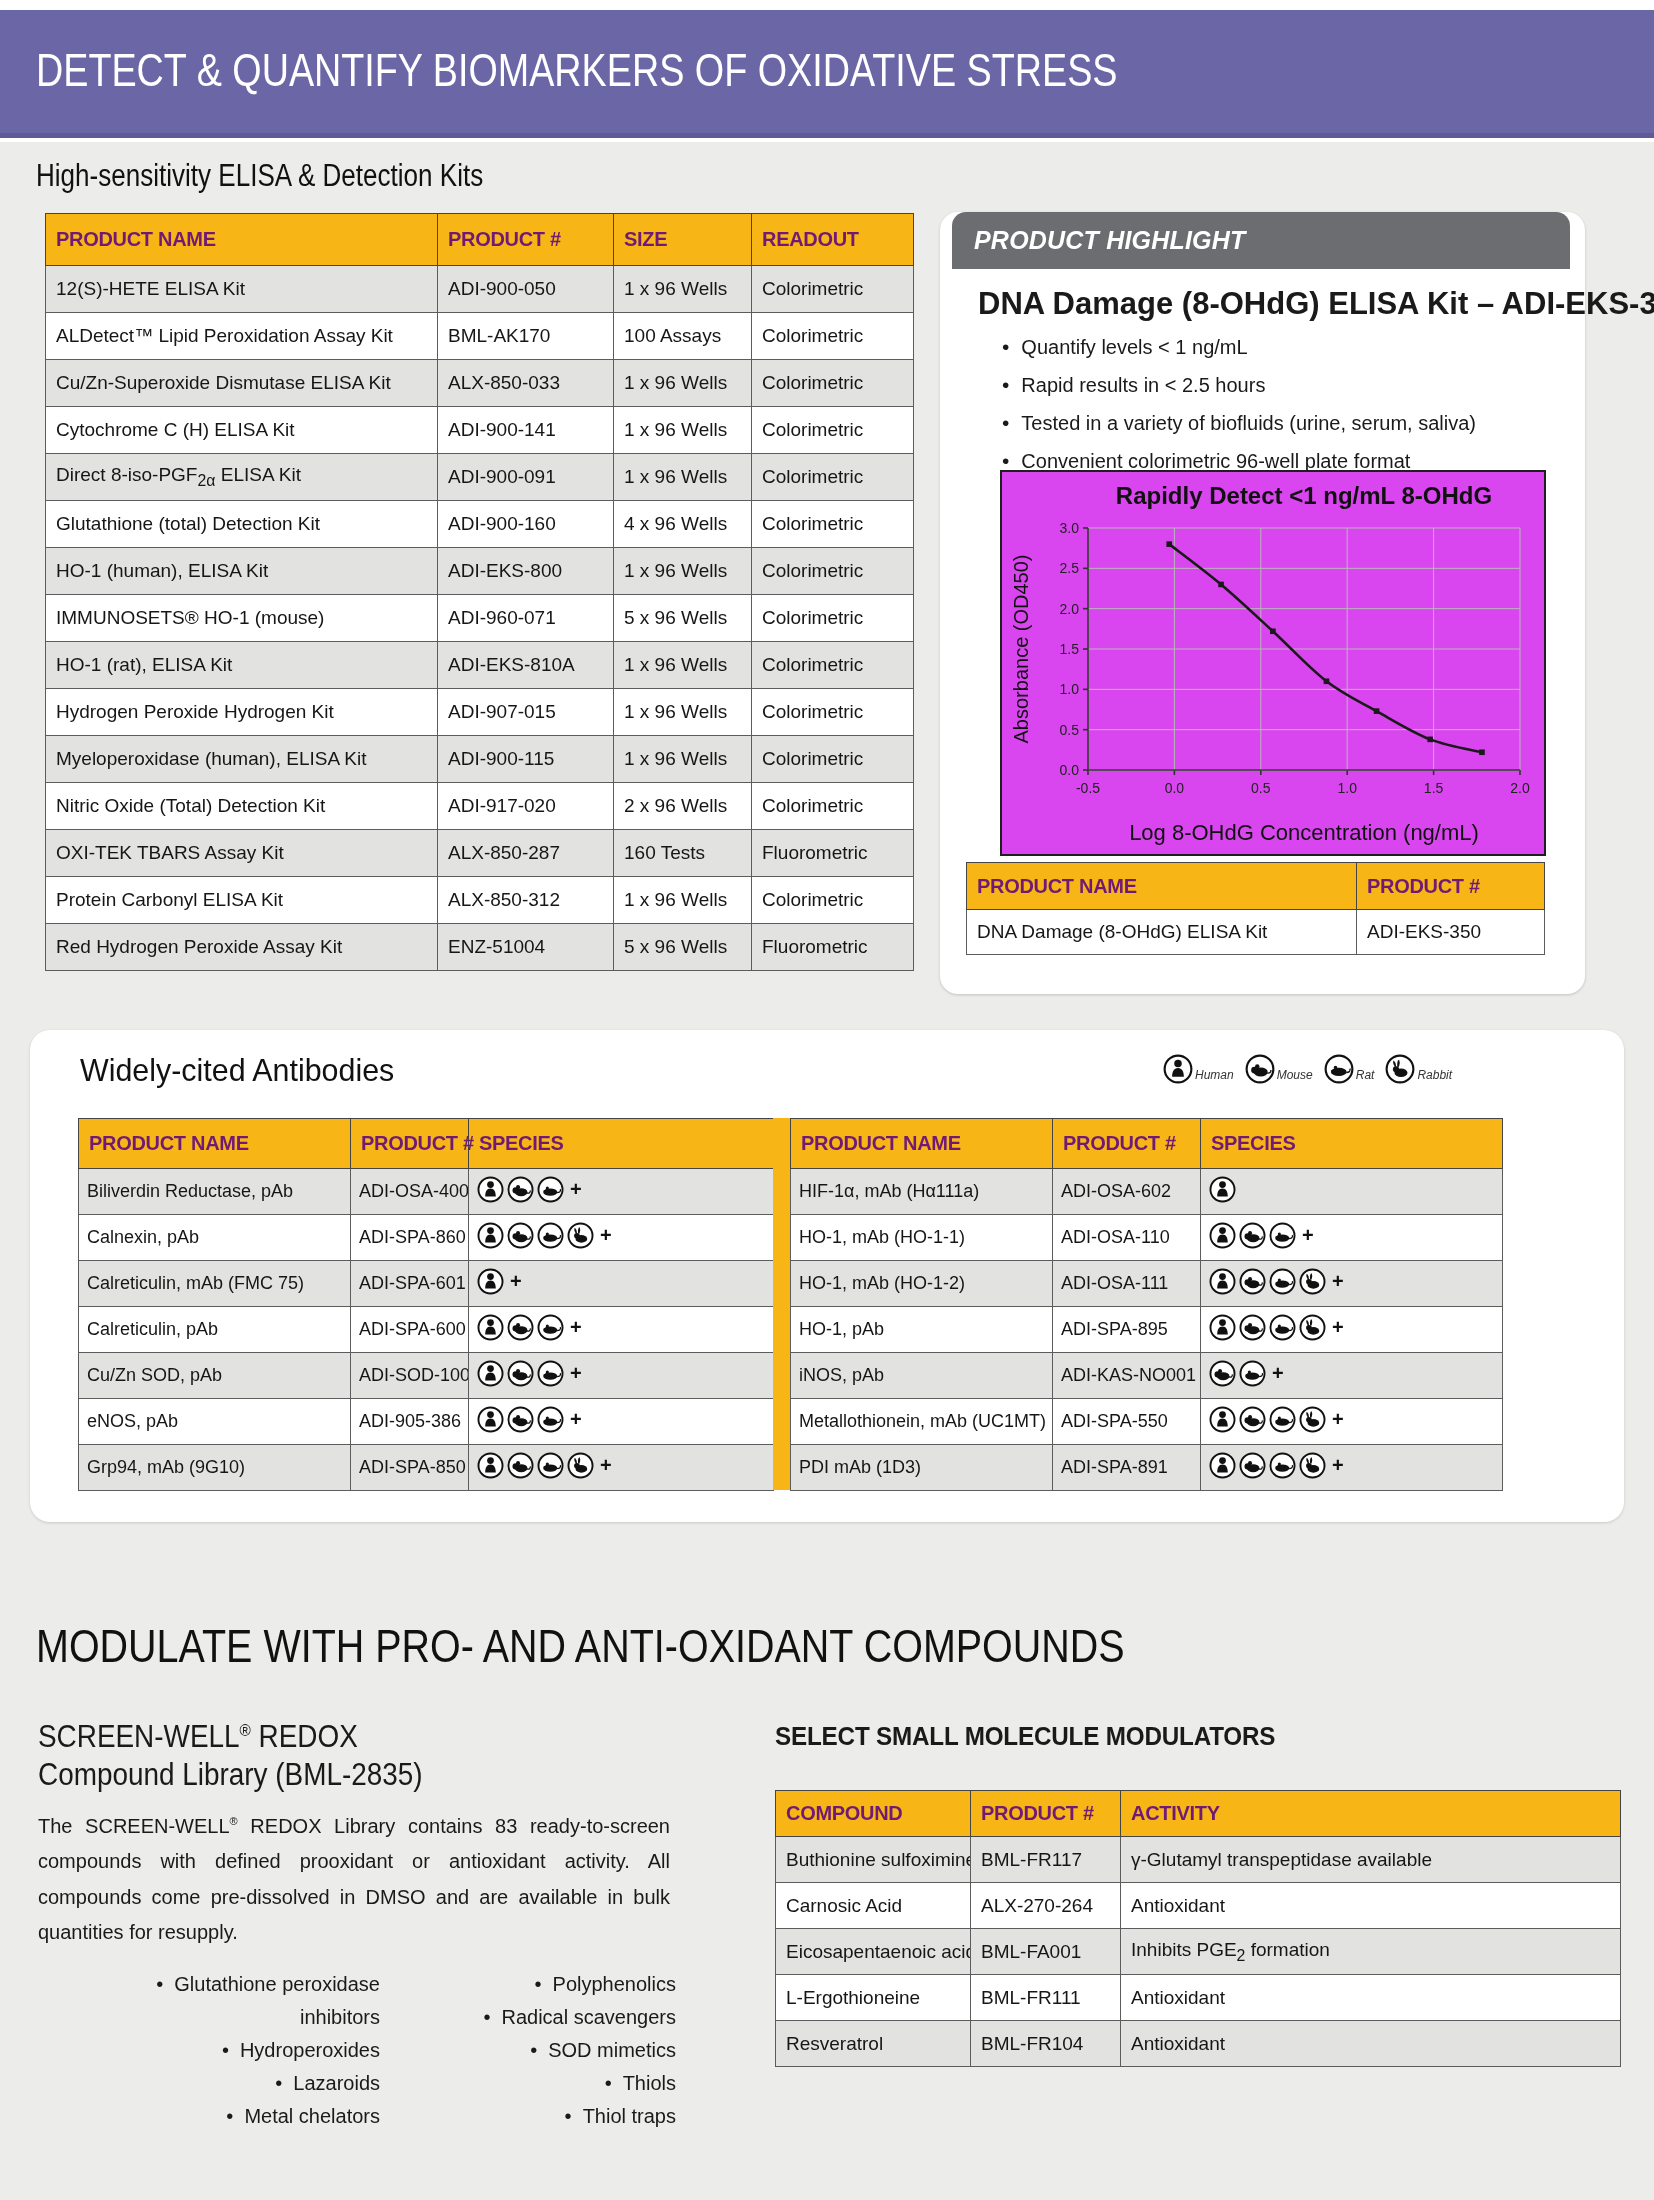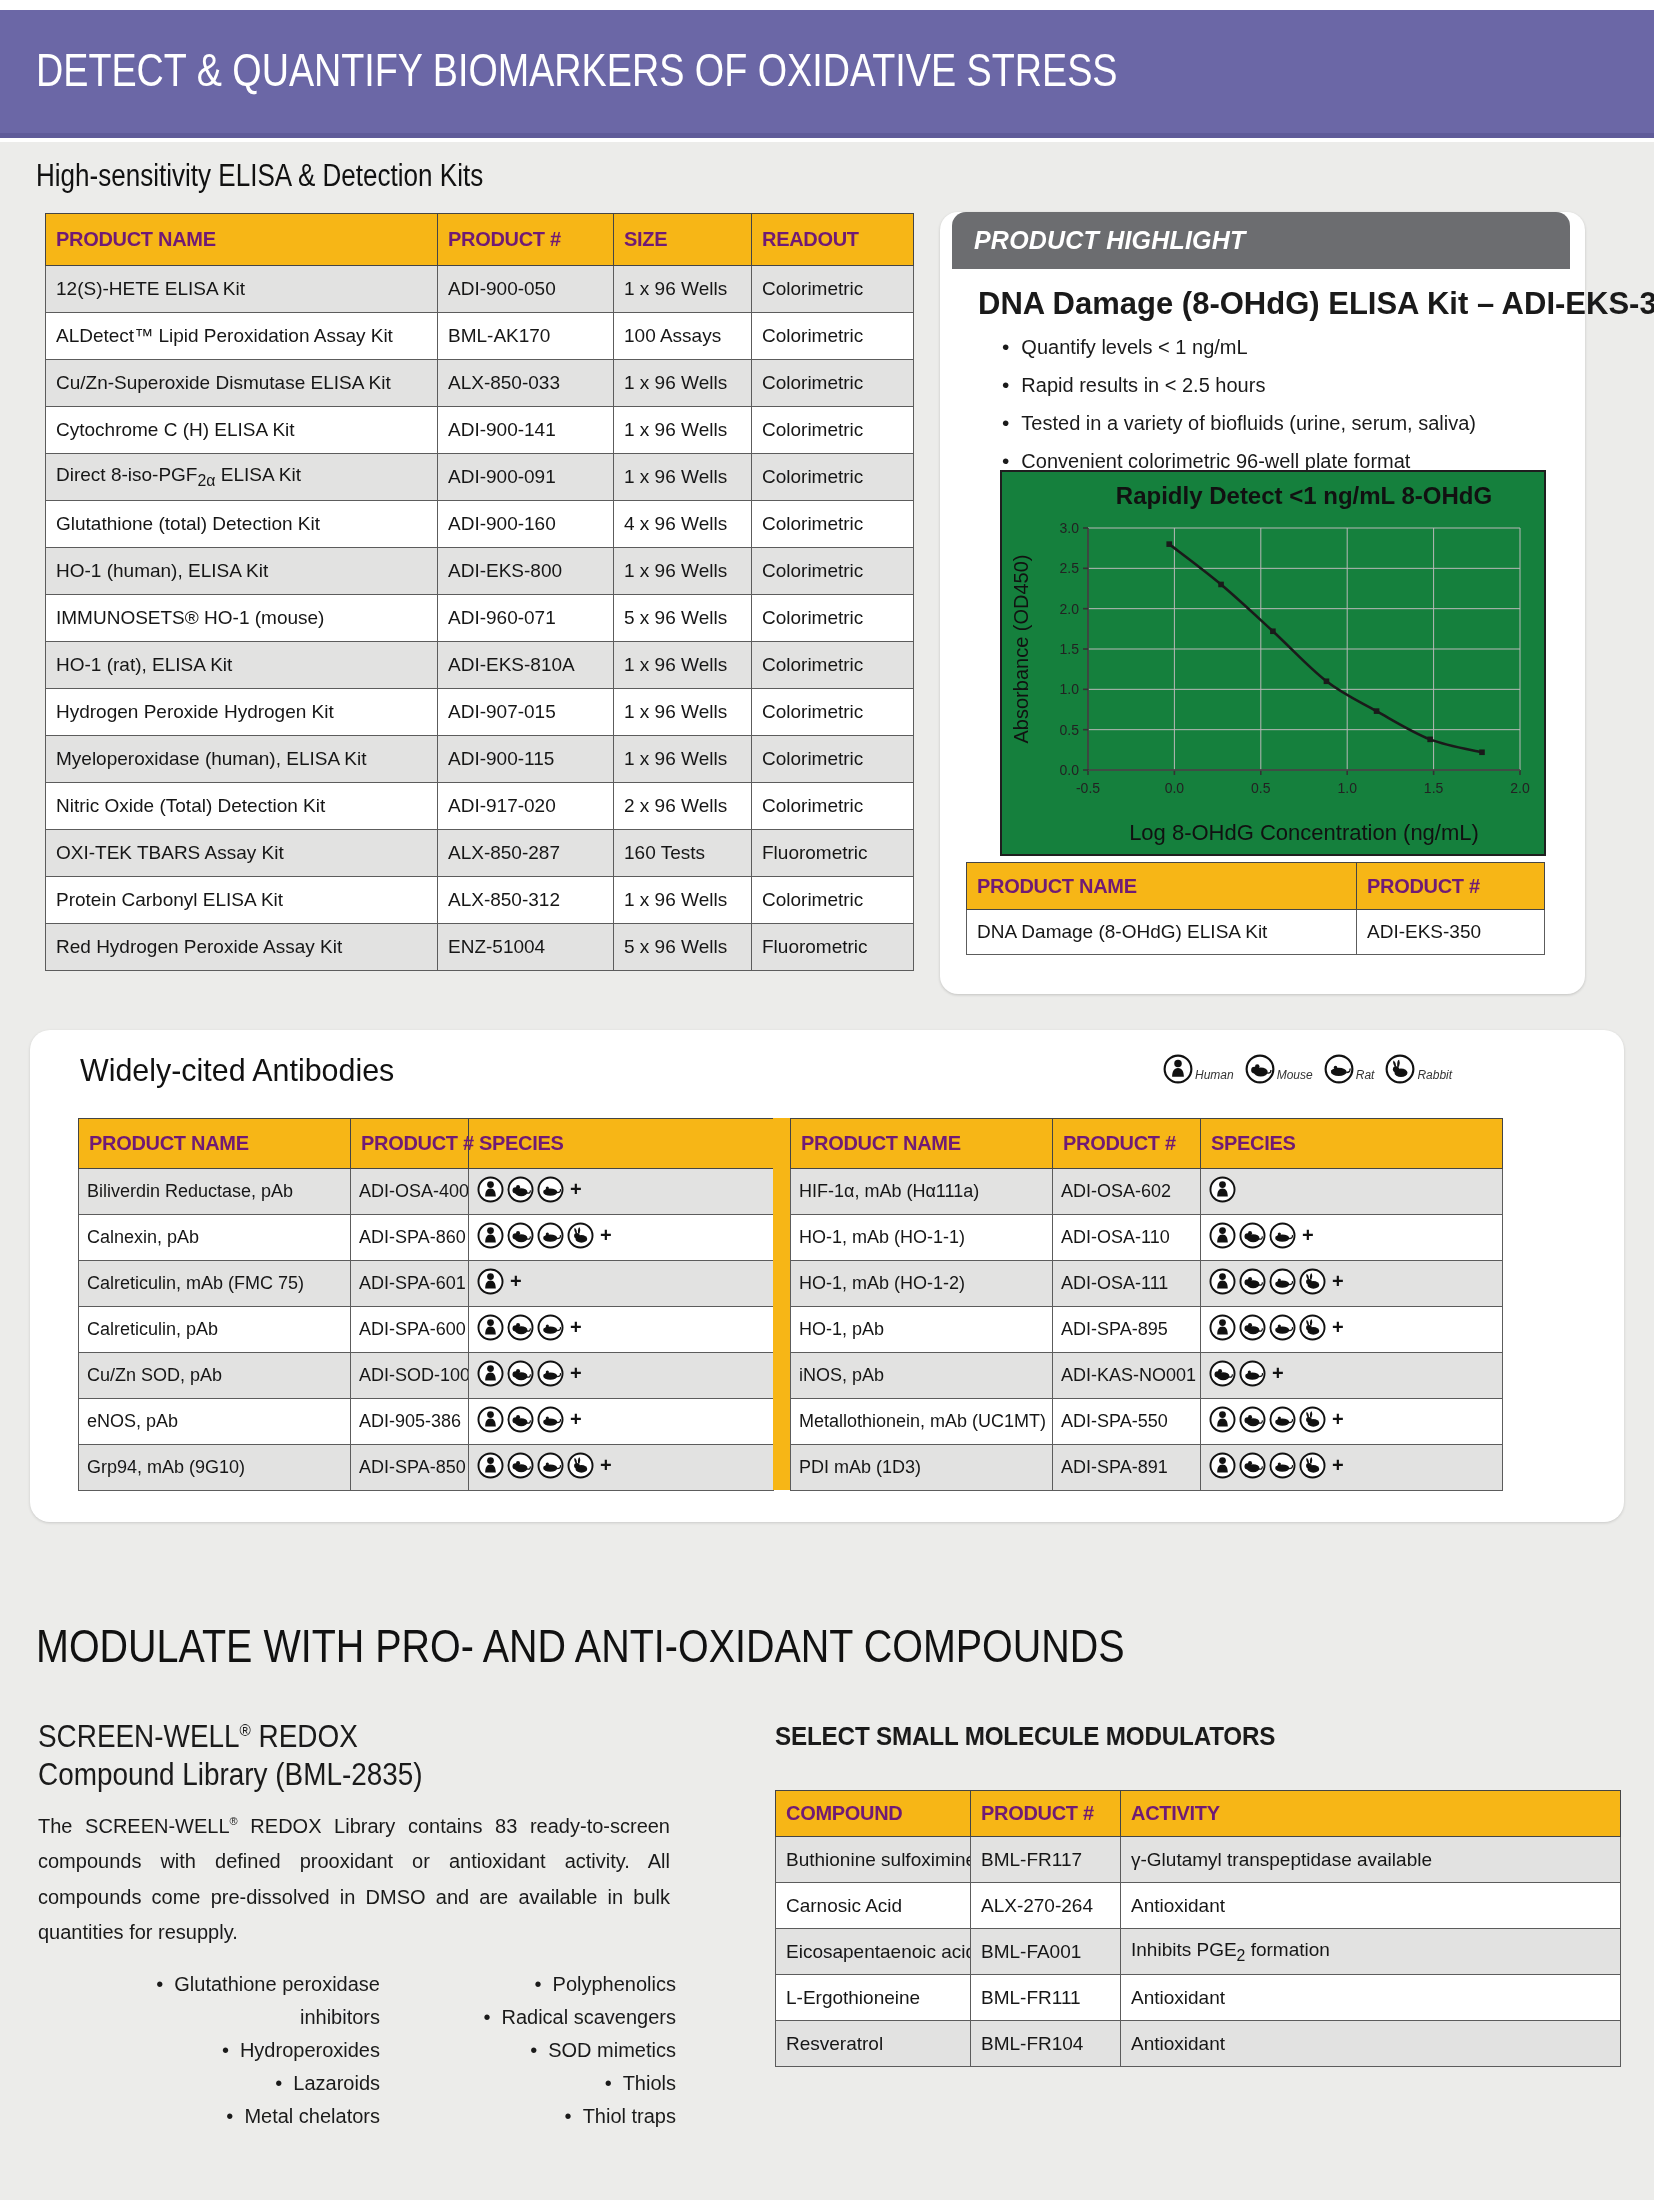--- a/index.html
+++ b/index.html
@@ -52,21 +52,21 @@
   
   #hl-panel{position:absolute;left:940px;top:212px;width:645px;height:782px;background:#fff;
             border-radius:18px;box-shadow:0 1px 3px rgba(0,0,0,.18);}
   #hl-bar{position:absolute;left:952px;top:212px;width:618px;height:57px;background:#6c6d70;
           border-radius:14px 14px 0 0;color:#fff;font-style:italic;font-weight:bold;font-size:25px;
           line-height:57px;padding-left:22px;letter-spacing:.2px;}
   #hl-prod-title{position:absolute;left:978px;top:286px;font-size:31px;font-weight:bold;white-space:nowrap;text-align:center;}
   #hl-bullets{position:absolute;left:1002px;top:328px;width:560px;list-style:none;}
   #hl-bullets li{font-size:20px;line-height:38px;padding-left:24px;text-indent:-24px;}
   #hl-bullets li::before{content:"•";margin-right:12px;font-size:21px;}
-  #chart-box{position:absolute;left:1000px;top:470px;width:546px;height:386px;border:2px solid #1f1f1f;background:#15803d;}
+  #chart-box{position:absolute;left:1000px;top:470px;width:546px;height:386px;border:2px solid #1f1f1f;background:#d946ef;}
 
   
   .c-title{font:bold 24px "Liberation Sans",sans-serif;fill:#111;}
   .c-xlabel{font:400 22px "Liberation Sans",sans-serif;fill:#111;}
   .c-ylabel{font:400 20px "Liberation Sans",sans-serif;fill:#111;}
   .tick{font:400 14px "Liberation Sans",sans-serif;fill:#222;}
   .grid{stroke:#b8b8b8;stroke-width:1;}
   .axis{stroke:#333;stroke-width:1.6;}
 
   

